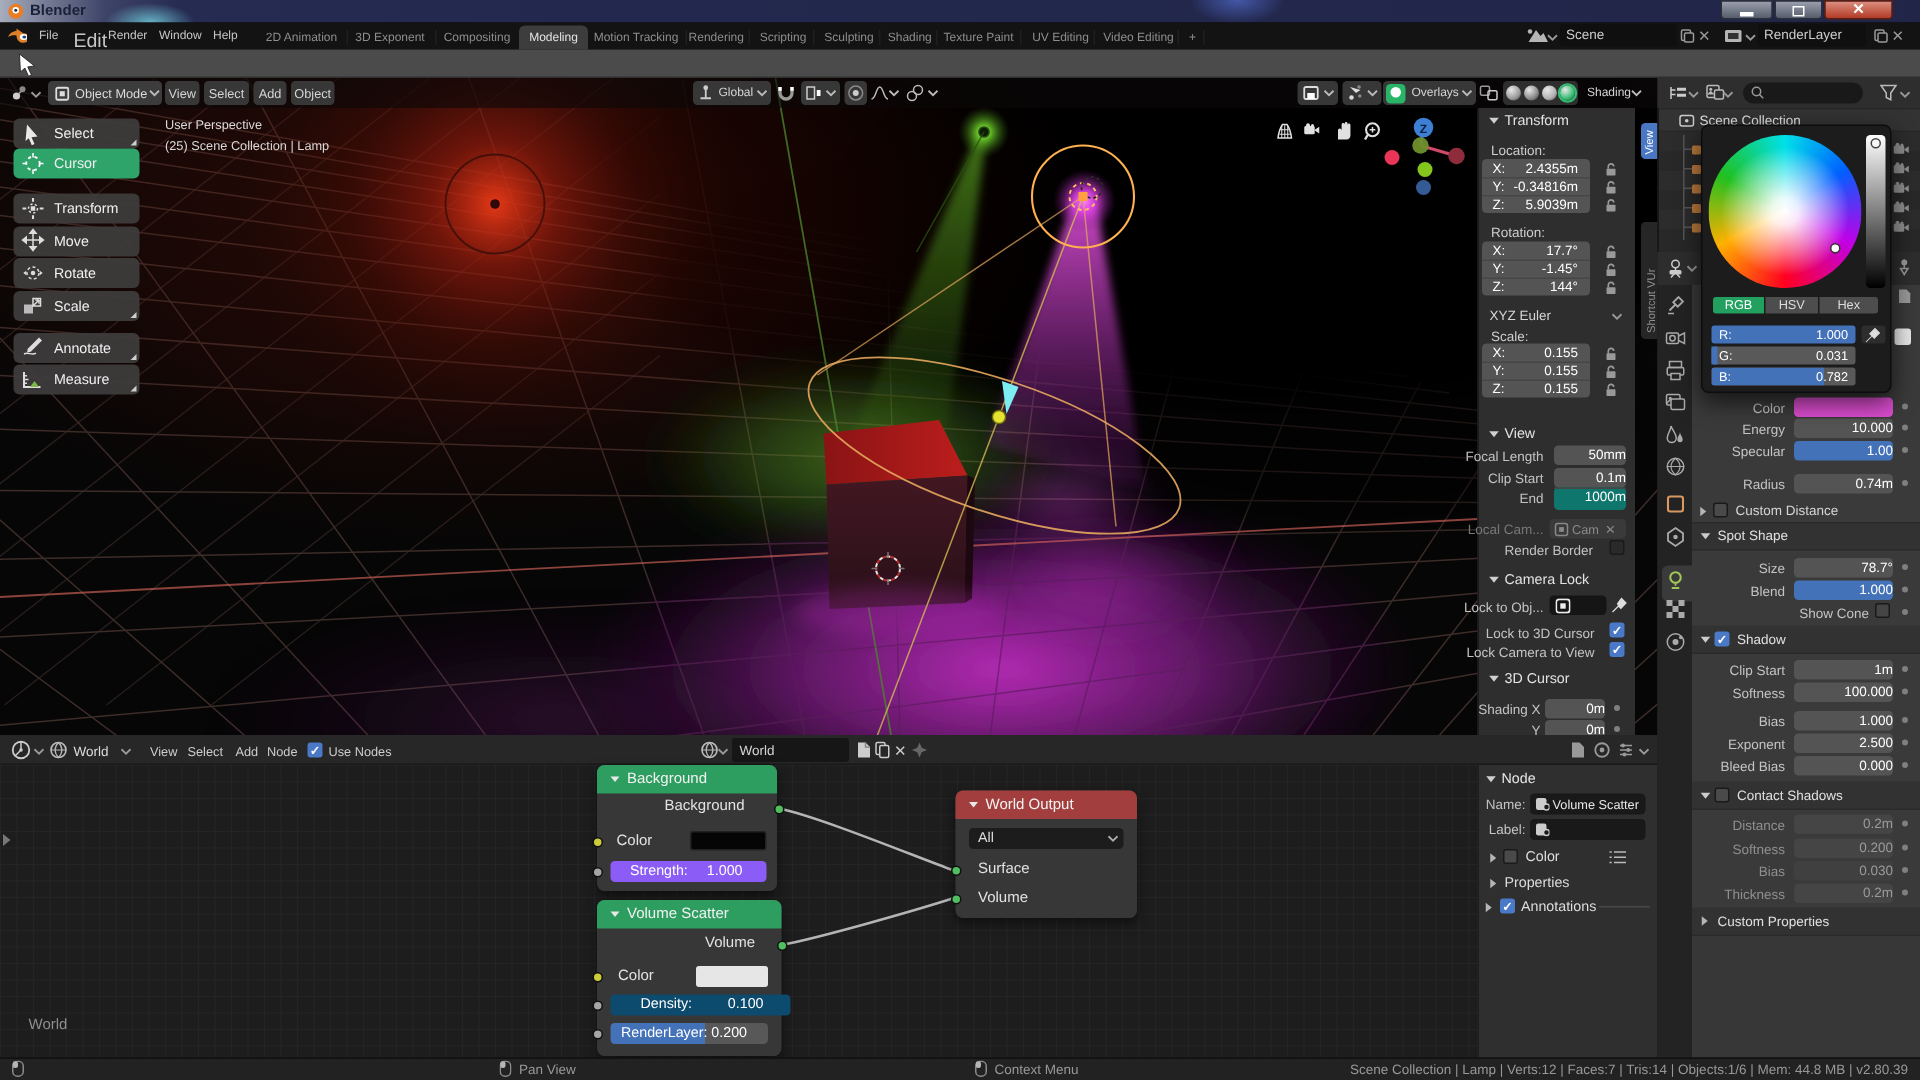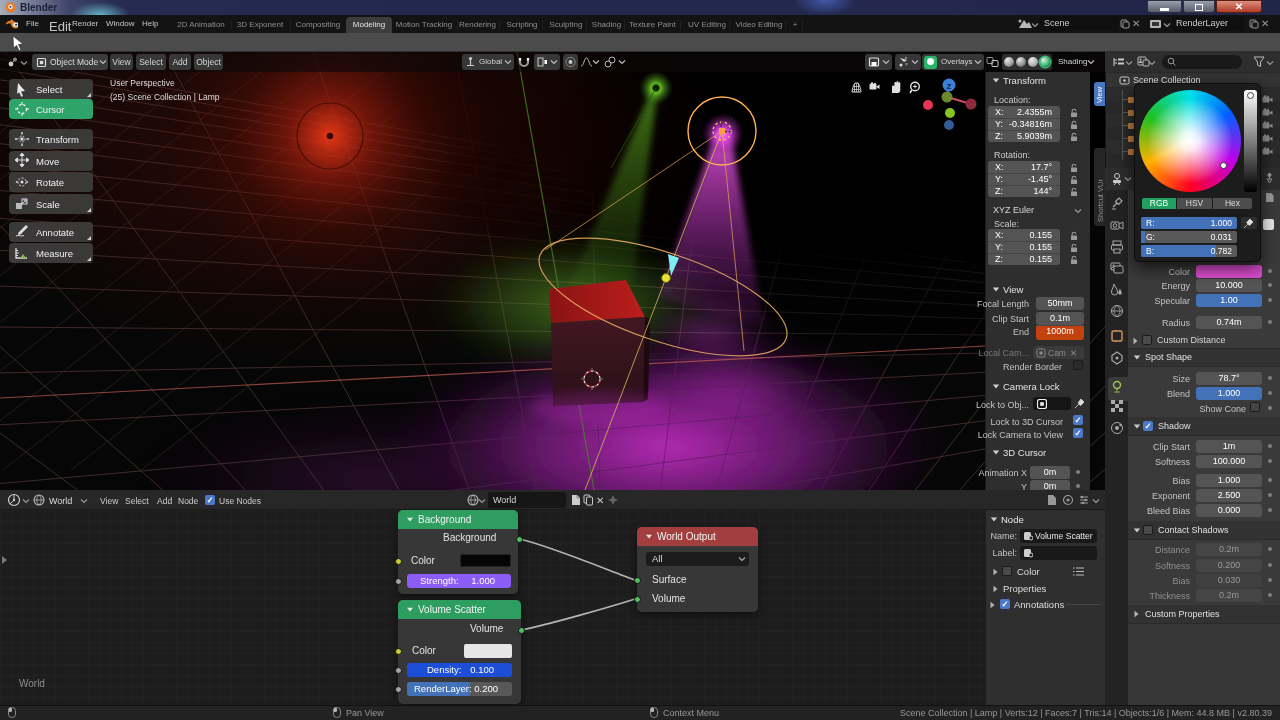--- a/index.html
+++ b/index.html
@@ -1,16 +1,16 @@
 <!DOCTYPE html>
 <html><head><meta charset="utf-8"><style>
 *{margin:0;padding:0;box-sizing:border-box}
 body{width:1280px;height:720px;overflow:hidden;font-family:"Liberation Sans",sans-serif;background:#000;position:relative}
 .ab{position:absolute}
-.fld{position:absolute;background:#545454;border-radius:3px;color:#fff;font-size:9px;line-height:13px}.fld .c{width:100%;text-align:center;position:absolute}
+.fld{position:absolute;background:#545454;border-radius:3px;color:#fff;font-size:9px;line-height:13px}.fld .c{width:100%;text-align:right;position:absolute}
 .lab{position:absolute;color:#c3c3c3;font-size:9px;text-align:right}
 .hdr{position:absolute;color:#dedede;font-size:9.5px}
 .dot{position:absolute;width:4px;height:4px;border-radius:50%;background:#7f7f7f}
 .cb{position:absolute;width:10px;height:10px;border-radius:2px;background:#4a79c7;color:#fff;font-size:8.5px;line-height:10px;text-align:center;font-weight:bold}
 .cbe{position:absolute;width:10px;height:10px;border-radius:2px;background:#2a2a2a;border:1px solid #1a1a1a}
 .tri{position:absolute;width:0;height:0;border-left:4px solid transparent;border-right:4px solid transparent;border-top:5px solid #b5b5b5}
 .trir{position:absolute;width:0;height:0;border-top:4px solid transparent;border-bottom:4px solid transparent;border-left:5px solid #b5b5b5}
 .menu{position:absolute;color:#cfcfcf;font-size:9.5px}
 </style></head><body>
 <div class="ab" style="left:0;top:0;width:1280px;height:15px;background:linear-gradient(90deg,#a8adbd 0px,#7a8098 28px,#3e4468 70px,#262b52 120px,#23284e 400px,#212649 100%)"></div>
@@ -487,21 +487,21 @@
 <div class="hdr" style="left:1003px;top:284px;color:#e2e2e2">View</div>
 <div class="lab" style="left:967px;top:299px;width:62px">Focal Length</div>
 <div class="fld" style="left:1036px;top:297px;width:48px;height:13px;background:#545454;color:#fff;line-height:13px">
     <span class="c">50mm</span>
   </div>
 <div class="lab" style="left:967px;top:314px;width:62px">Clip Start</div>
 <div class="fld" style="left:1036px;top:312px;width:48px;height:13px;background:#545454;color:#fff;line-height:13px">
     <span class="c">0.1m</span>
   </div>
 <div class="lab" style="left:967px;top:327px;width:62px">End</div>
-<div class="fld" style="left:1036px;top:325px;width:48px;height:15px;background:#c2410c;color:#fff;line-height:13px">
+<div class="fld" style="left:1036px;top:325px;width:48px;height:15px;background:#0f766e;color:#fff;line-height:13px">
     <span class="c">1000m</span>
   </div>
 <div class="ab" style="left:1036px;top:325px;width:48px;height:1px;background:#464646"></div>
 <div class="lab" style="left:957px;top:348px;width:72px;color:#777">Local Cam...</div>
 <div class="fld" style="left:1033px;top:346px;width:51px;height:13px;background:#3a3a3a;color:#fff;line-height:13px"></div>
 <svg style="position:absolute;left:1036px;top:348px" width="10" height="10" viewBox="0 0 10 10">
     <rect x="1" y="1" width="8" height="8" rx="1.5" fill="none" stroke="#888"></rect>
     <rect x="3.4" y="3.4" width="3.2" height="3.2" fill="#888"></rect>
   </svg>
 <div class="ab" style="left:1048px;top:348px;font-size:8.5px;color:#8a8a8a">Cam</div>
@@ -518,21 +518,21 @@
   </svg>
 <svg style="position:absolute;left:1074px;top:398px" width="11" height="11" viewBox="0 0 11 11">
     <path d="M1 10l4-4M5 6l1.6 1.6L10 4 7 1 4.4 4.4z" fill="#ddd" stroke="#ddd" stroke-width=".8"></path>
   </svg>
 <div class="lab" style="left:937px;top:417px;width:126px">Lock to 3D Cursor</div>
 <div class="cb" style="left:1073px;top:415px">✓</div>
 <div class="lab" style="left:927px;top:430px;width:136px">Lock Camera to View</div>
 <div class="cb" style="left:1073px;top:428px">✓</div>
 <div class="tri" style="left:992px;top:450px;border-top-color:#cfcfcf;transform:scale(.8)"></div>
 <div class="hdr" style="left:1003px;top:447px;color:#e2e2e2">3D Cursor</div>
-<div class="lab" style="left:947px;top:468px;width:80px">Animation X</div>
+<div class="lab" style="left:947px;top:468px;width:80px">Shading X</div>
 <div class="fld" style="left:1030px;top:466px;width:40px;height:13px;background:#545454;color:#fff;line-height:13px">
     <span class="c">0m</span>
   </div>
 <div class="dot" style="left:1076px;top:470px"></div>
 <div class="lab" style="left:947px;top:482px;width:80px">Y</div>
 <div class="fld" style="left:1030px;top:480px;width:40px;height:13px;background:#545454;color:#fff;line-height:13px">
     <span class="c">0m</span>
   </div>
 <div class="dot" style="left:1076px;top:484px"></div>
 <div class="ab" style="left:0;top:490px;width:1105px;height:215px;background:#1d1d1d"></div>
@@ -623,21 +623,21 @@
 <div class="ab" style="left:515.5px;top:535.5px;width:7px;height:7px;border-radius:50%;background:#4fbf5f;border:1px solid #111"></div>
 <div class="ab" style="left:394.5px;top:557.5px;width:7px;height:7px;border-radius:50%;background:#cdcd3a;border:1px solid #111"></div>
 <div class="ab" style="left:394.5px;top:577.5px;width:7px;height:7px;border-radius:50%;background:#a5a5a5;border:1px solid #111"></div>
 <div class="ab" style="left:398px;top:600px;width:123px;height:104px;background:rgba(56,56,56,.97);border-radius:5px;box-shadow:0 3px 8px rgba(0,0,0,.5)"></div>
 <div class="ab" style="left:398px;top:600px;width:123px;height:19px;background:#2d9e60;border-radius:5px 5px 0 0"></div>
 <div class="tri" style="left:406px;top:607px;border-top-color:#e8e8e8;transform:scale(.75)"></div>
 <div class="ab" style="left:418px;top:604px;font-size:10px;color:#f2f2f2">Volume Scatter</div>
 <div class="ab" style="left:470px;top:623px;font-size:10px;color:#e2e2e2">Volume</div>
 <div class="ab" style="left:412px;top:645px;font-size:10px;color:#e2e2e2">Color</div>
 <div class="ab" style="left:464px;top:644px;width:48px;height:14px;background:#e6e6e6;border-radius:2px"></div>
-<div class="ab" style="left:407px;top:663px;width:105px;height:14px;background:#1d4ed8;border-radius:3px">
+<div class="ab" style="left:407px;top:663px;width:120px;height:14px;background:#0c4a6e;border-radius:3px">
     <span style="position:absolute;left:20px;font-size:9.5px;color:#fff;line-height:14px">Density:</span>
     <span style="position:absolute;right:18px;font-size:9.5px;color:#fff;line-height:14px">0.100</span>
   </div>
 <div class="ab" style="left:407px;top:682px;width:105px;height:14px;background:#585858;border-radius:3px;overflow:hidden">
     <div style="position:absolute;left:0;top:0;width:63px;height:14px;background:#4472b8"></div>
     <span style="position:absolute;left:7px;font-size:9.5px;color:#fff;line-height:14px">RenderLayer:</span>
     <span style="position:absolute;right:14px;font-size:9.5px;color:#fff;line-height:14px">0.200</span>
   </div>
 <div class="ab" style="left:517.5px;top:626.5px;width:7px;height:7px;border-radius:50%;background:#4fbf5f;border:1px solid #111"></div>
 <div class="ab" style="left:394.5px;top:647.5px;width:7px;height:7px;border-radius:50%;background:#cdcd3a;border:1px solid #111"></div>

